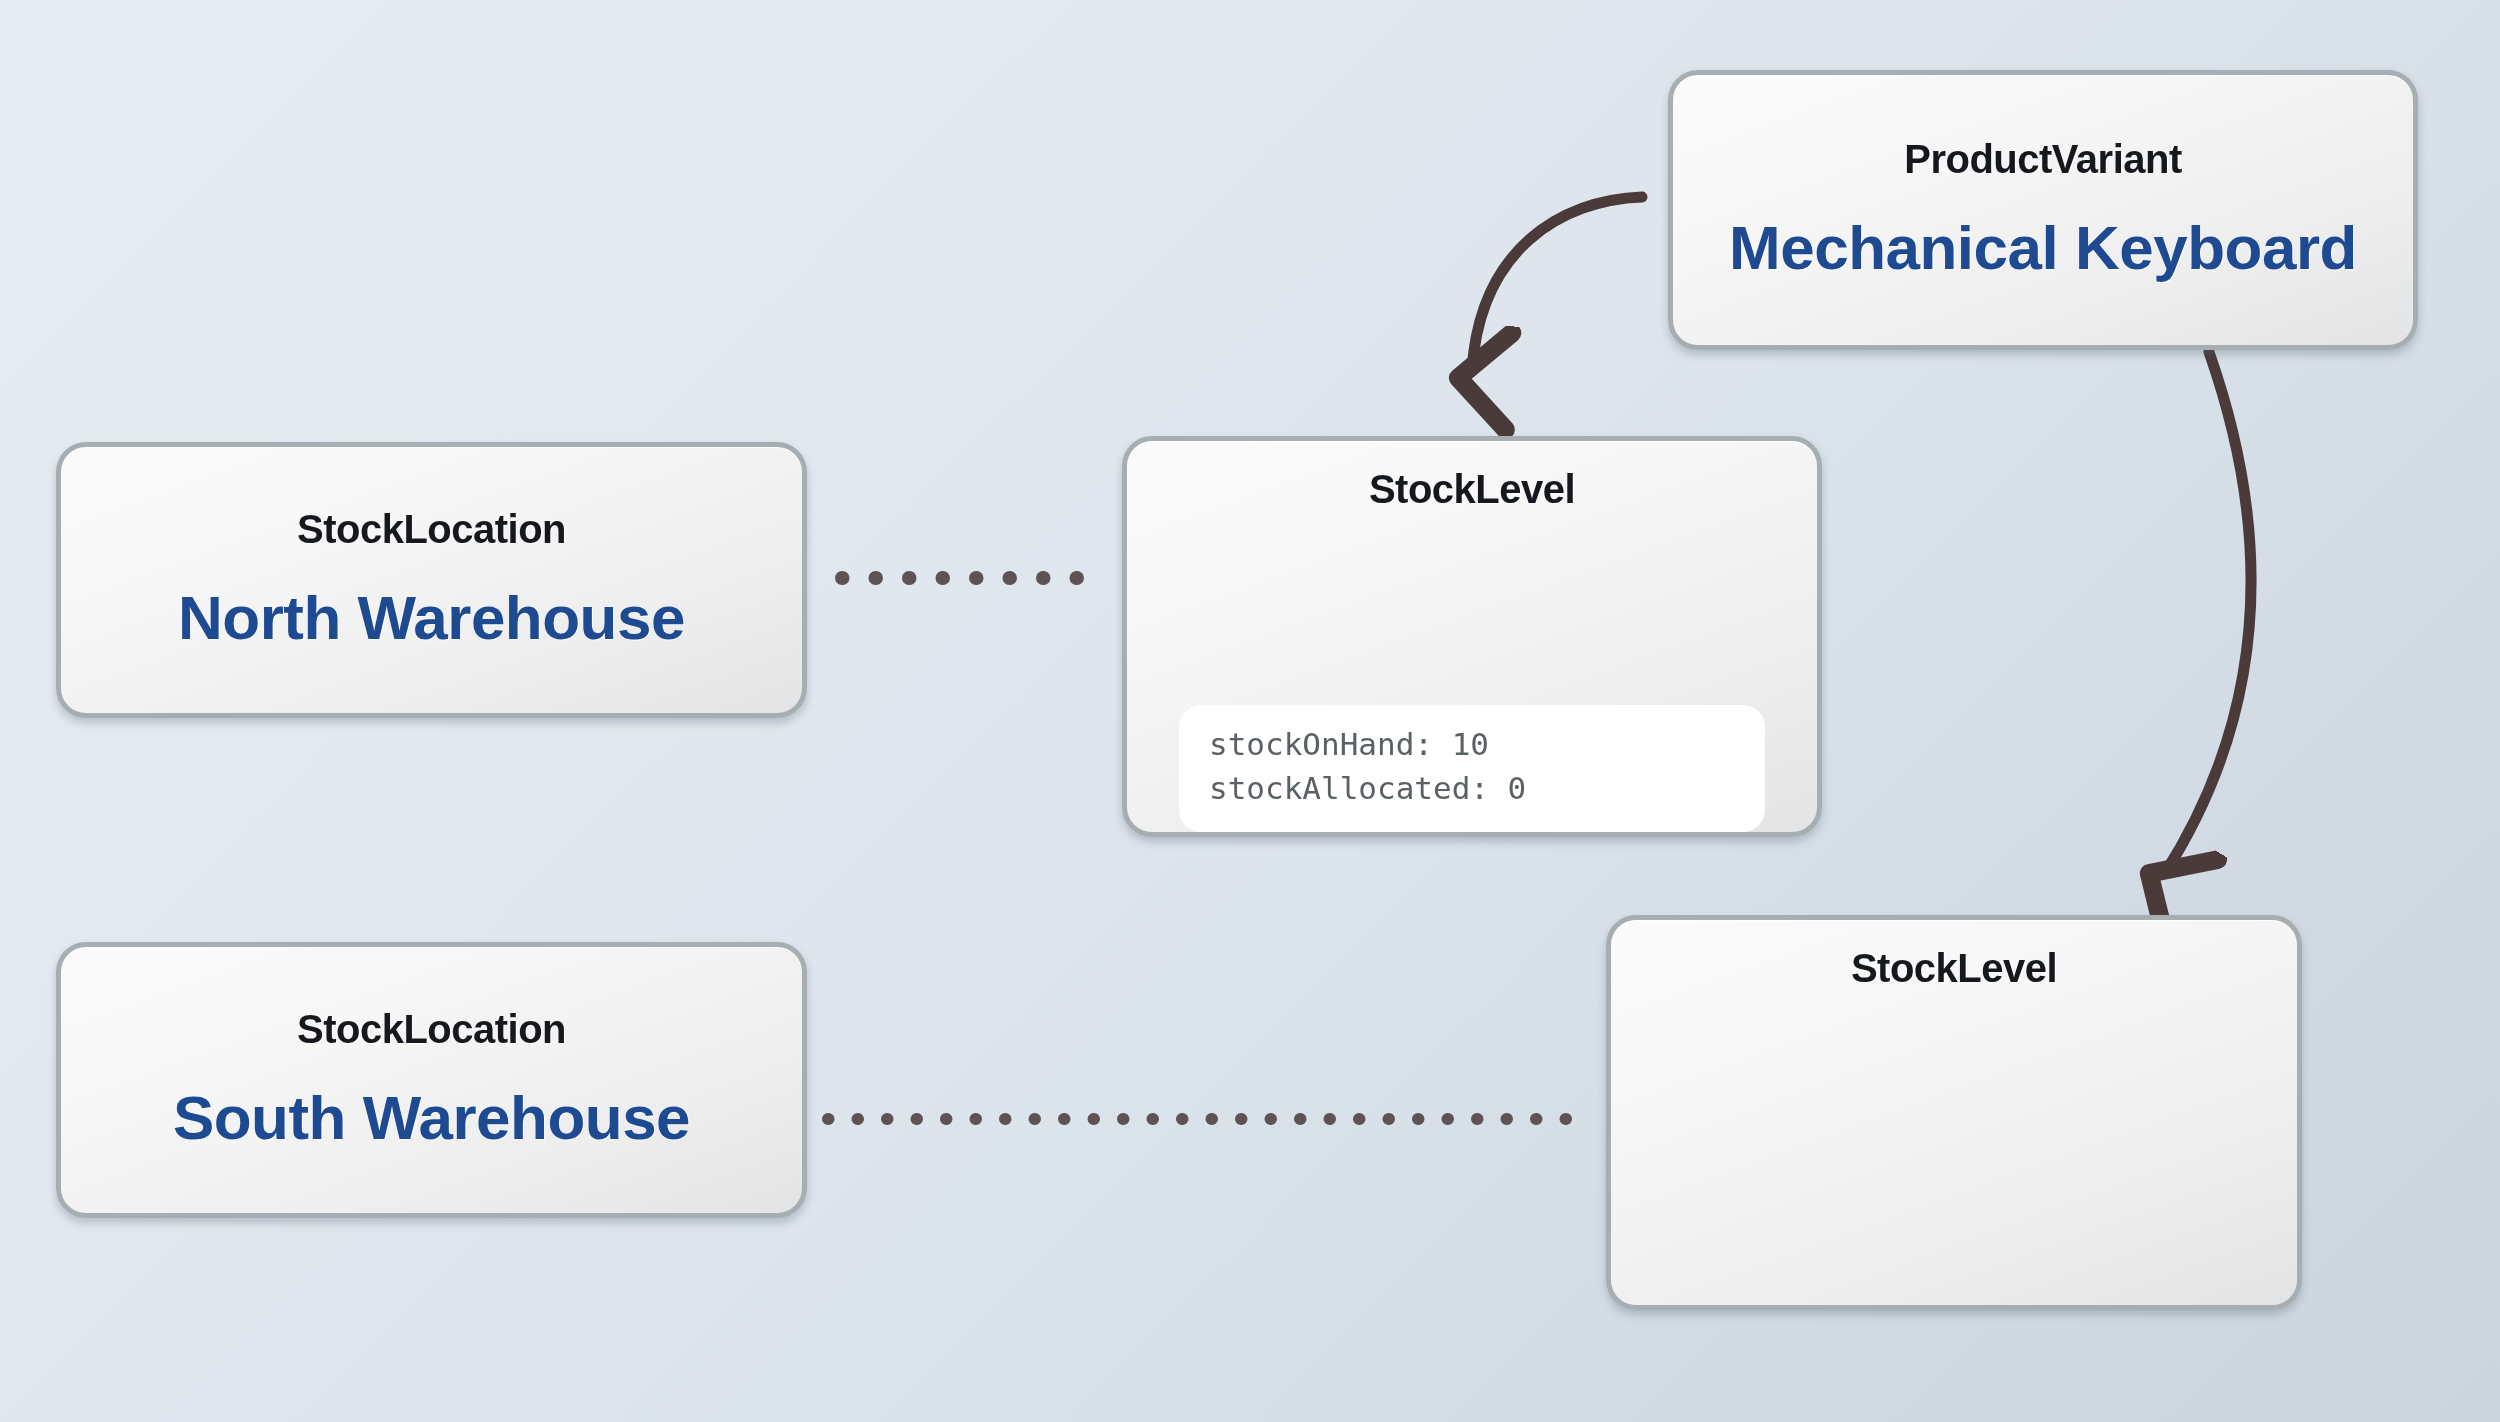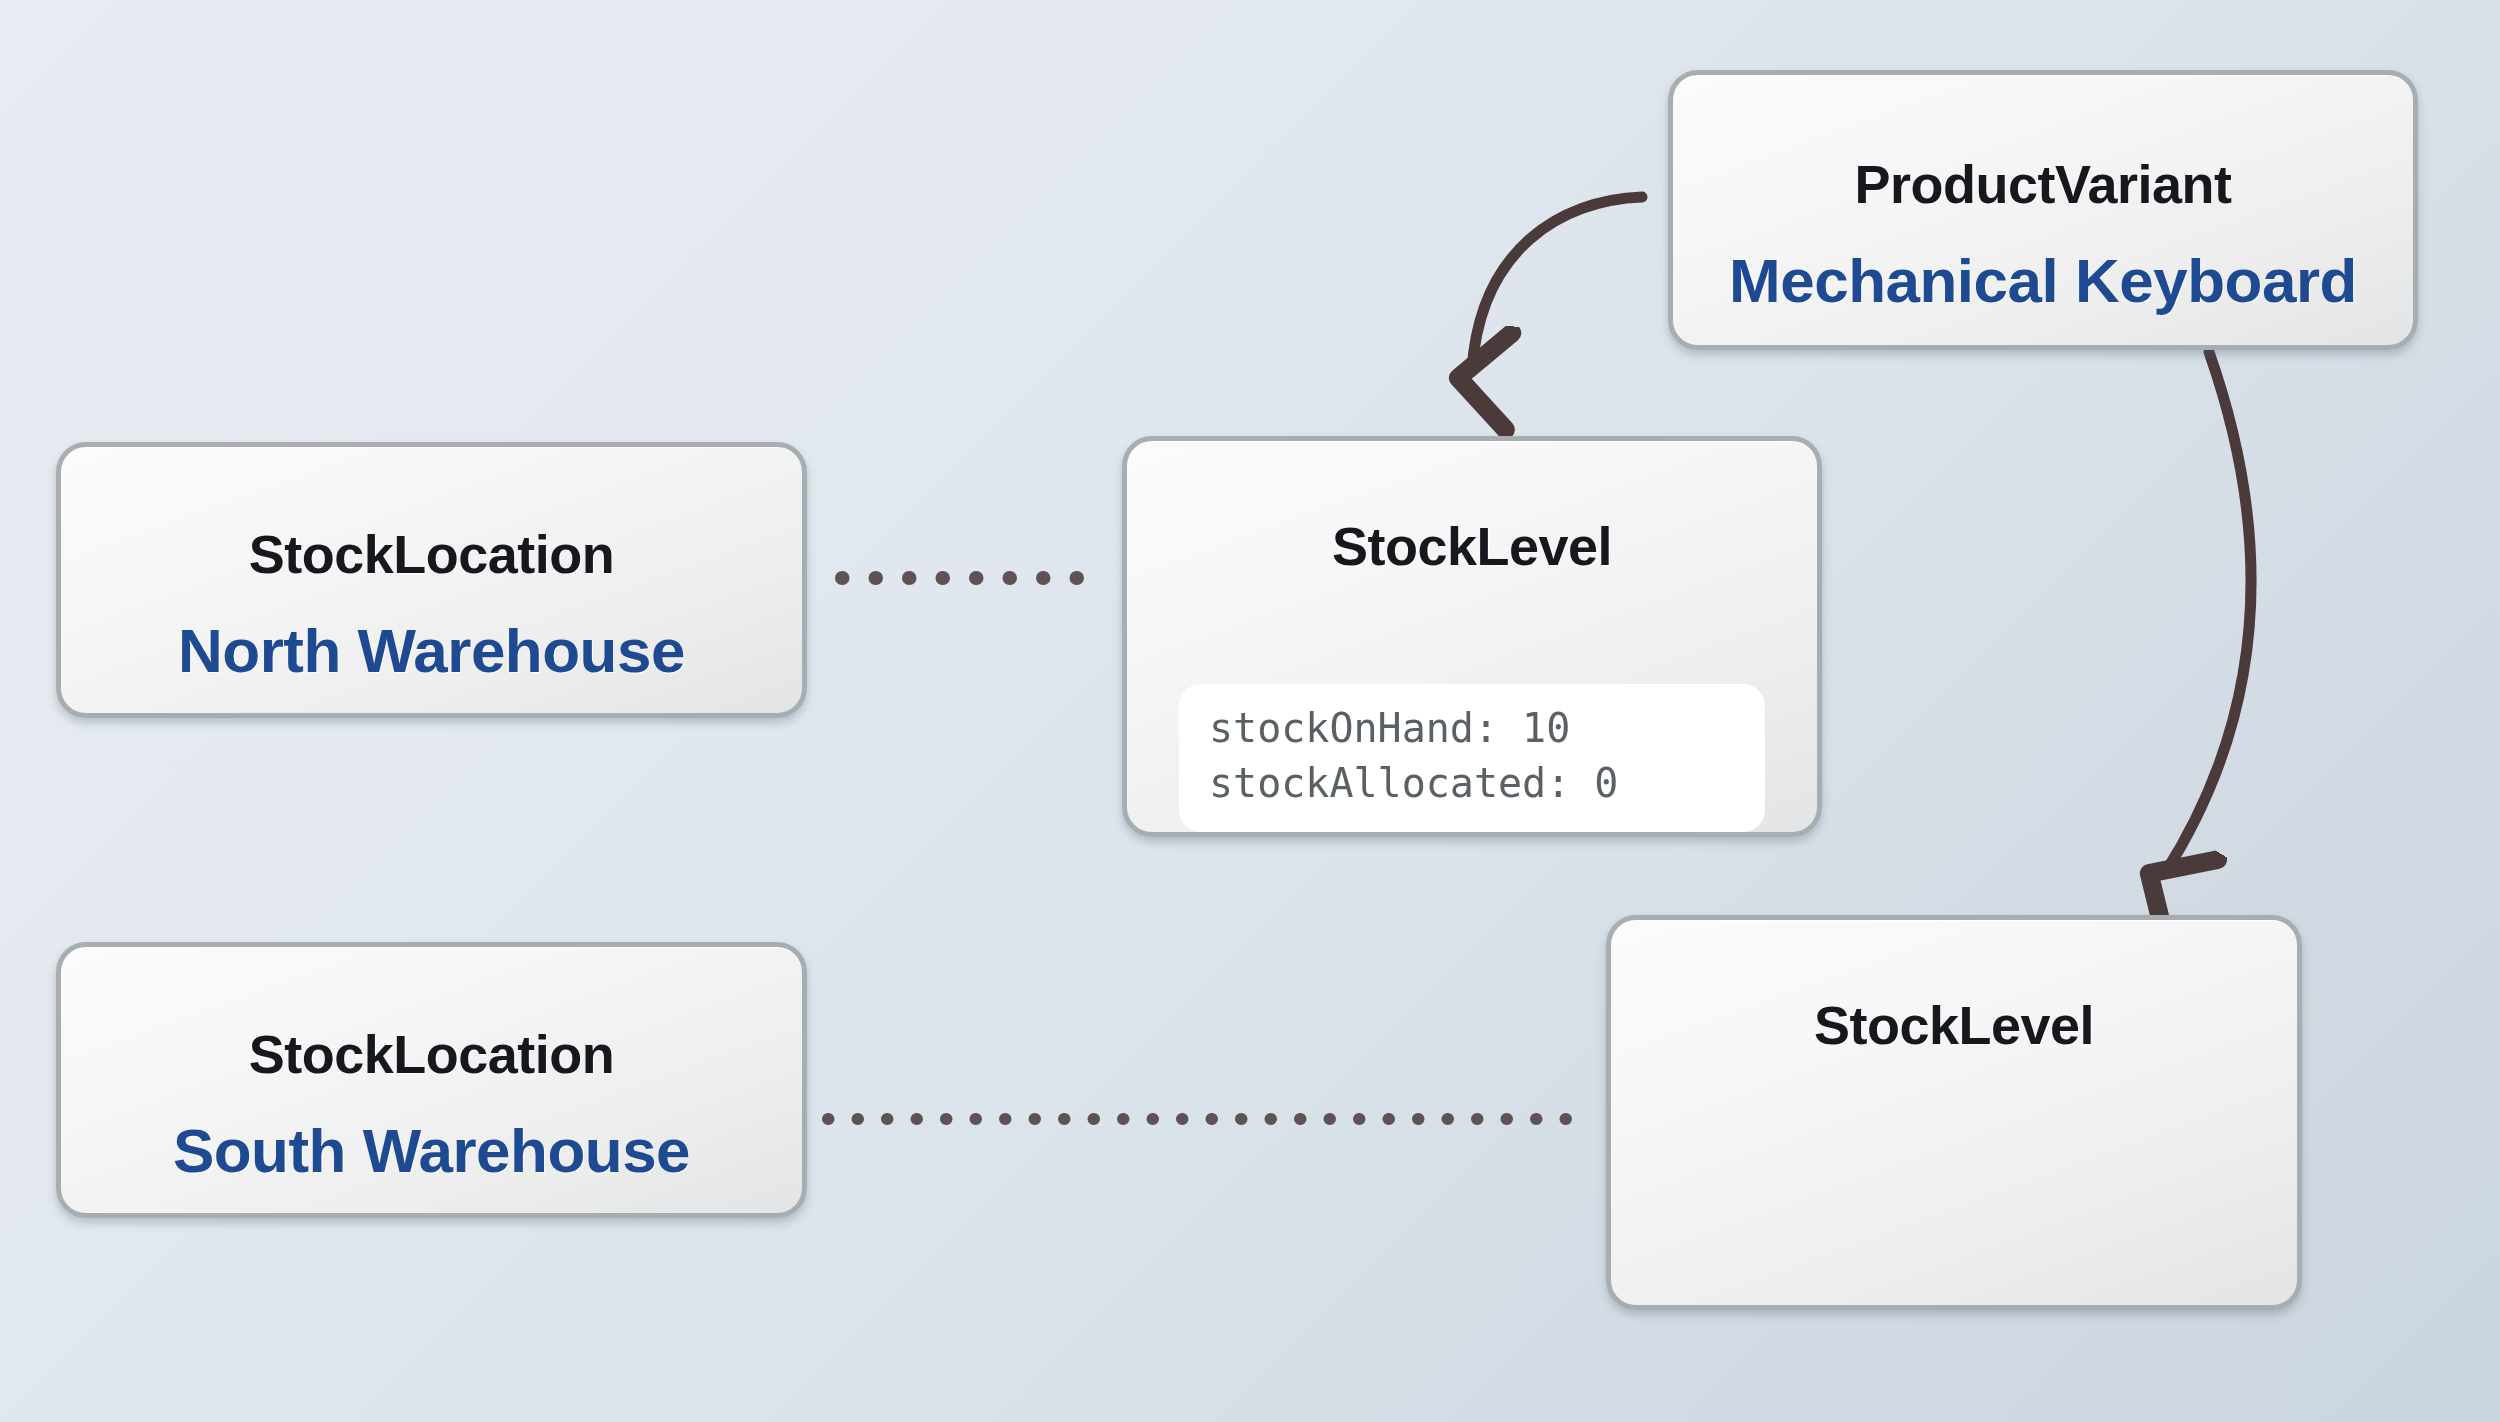--- a/index.html
+++ b/index.html
@@ -35,27 +35,26 @@
     border-radius: 30px;
     background: linear-gradient(160deg, #fbfbfc 0%, #f7f7f8 30%, #eeeeef 70%, #e3e4e5 100%);
     box-shadow: 0 5px 9px rgba(80, 95, 110, 0.30), 0 1px 0 rgba(255,255,255,0.9) inset;
     display: flex;
     flex-direction: column;
     align-items: center;
     justify-content: center;
   }
 
   .node-title {
-    font-size: 54px;
+    font-size: 40px;
     font-weight: bold;
     color: #15181d;
     letter-spacing: -0.5px;
     text-shadow: 1px 1px 0 rgba(255,255,255,0.85);
     white-space: nowrap;
-    margin-top: 48px;
   }
 
   .node-subtitle {
     font-size: 62px;
     font-weight: bold;
     color: #1d4a91;
     letter-spacing: -0.5px;
     text-shadow: 1px 1px 0 rgba(255,255,255,0.85);
     white-space: nowrap;
   }
@@ -71,21 +70,21 @@
     background: #ffffff;
     border-radius: 22px;
     padding: 22px 30px 26px 30px;
     box-sizing: border-box;
     display: flex;
     flex-direction: column;
     gap: 10px;
   }
   .attr-line {
     font-family: "DejaVu Sans Mono", "Liberation Mono", monospace;
-    font-size: 40px;
+    font-size: 31px;
     color: #5a6165;
     white-space: pre;
     line-height: 1.12;
   }
 
   
   #node-product-variant { left: 1668px; top: 70px;  width: 750px; height: 280px; }
   #node-location-north  { left: 56px;   top: 442px; width: 751px; height: 276px; }
   #node-location-south  { left: 56px;   top: 942px; width: 751px; height: 276px; }
   #node-stocklevel-1    { left: 1122px; top: 436px; width: 700px; height: 401px; }

